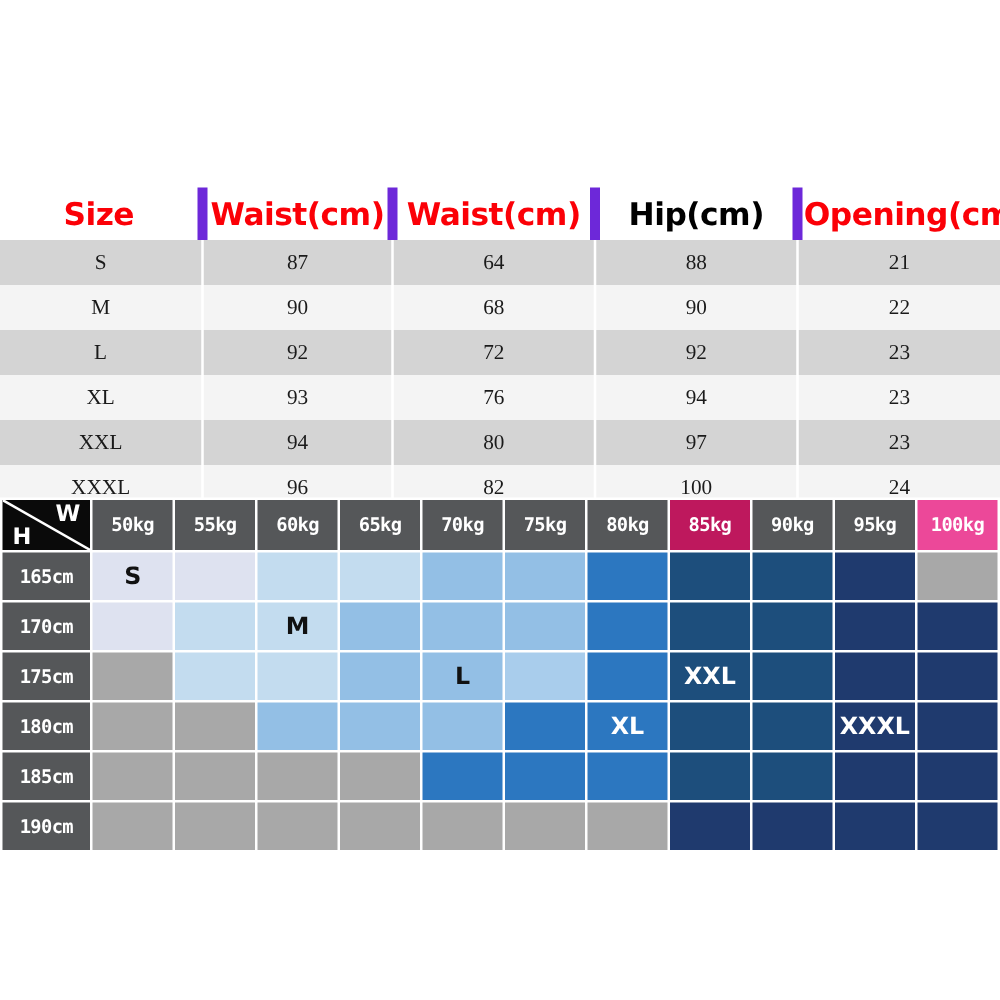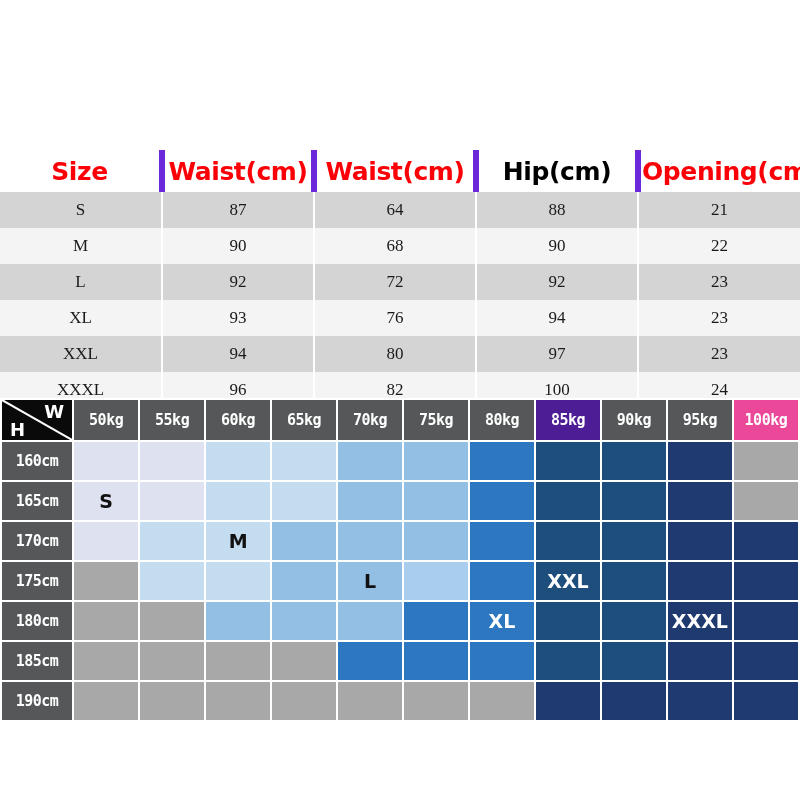--- a/index.html
+++ b/index.html
@@ -42,21 +42,21 @@
   table.meas col.c-open    { width: 162px; }
 
   table.meas th {
     height: 40px;
     background: #ffffff;
     color: #fb0007;
     font-size: 25px;
     font-weight: bold;
     text-align: center;
     vertical-align: middle;
-    border-right: 6px solid #6d28d9;
+    border-right: 8px solid #6d28d9;
     letter-spacing: -0.4px;
     font-family: "DejaVu Sans", sans-serif;
   }
   table.meas th:last-child { border-right: none; }
 
   table.meas td {
     height: 34px;
     text-align: center;
     vertical-align: middle;
     font-size: 17px;
@@ -253,42 +253,28 @@
             <span class="lbl-w">W</span>
             <span class="lbl-h">H</span>
           </th>
         <th class="whead" style="background: rgb(85, 87, 89);">50kg</th>
             <th class="whead" style="background: rgb(85, 87, 89);">55kg</th>
             <th class="whead" style="background: rgb(85, 87, 89);">60kg</th>
             <th class="whead" style="background: rgb(85, 87, 89);">65kg</th>
             <th class="whead" style="background: rgb(85, 87, 89);">70kg</th>
             <th class="whead" style="background: rgb(85, 87, 89);">75kg</th>
             <th class="whead" style="background: rgb(85, 87, 89);">80kg</th>
-            <th class="whead" style="background: #4c1d95;">85kg</th>
+            <th class="whead" style="background: #be185d;">85kg</th>
             <th class="whead" style="background: rgb(85, 87, 89);">90kg</th>
             <th class="whead" style="background: rgb(85, 87, 89);">95kg</th>
             <th class="whead" style="background: #ec4899;">100kg</th>
           </tr>
       </thead>
       <tbody id="matrix-body">
           <tr>
-            <th class="hhead" style="background: rgb(85, 87, 89);">160cm</th>
-            <td class="cell lbl-light" style="background: rgb(222, 226, 240);"></td>
-            <td class="cell lbl-light" style="background: rgb(222, 226, 240);"></td>
-            <td class="cell lbl-light" style="background: rgb(195, 220, 239);"></td>
-            <td class="cell lbl-light" style="background: rgb(195, 220, 239);"></td>
-            <td class="cell lbl-light" style="background: rgb(147, 191, 229);"></td>
-            <td class="cell lbl-light" style="background: rgb(147, 191, 229);"></td>
-            <td class="cell lbl-dark" style="background: rgb(44, 119, 192);"></td>
-            <td class="cell lbl-dark" style="background: rgb(29, 78, 124);"></td>
-            <td class="cell lbl-dark" style="background: rgb(29, 78, 124);"></td>
-            <td class="cell lbl-dark" style="background: rgb(31, 58, 110);"></td>
-            <td class="cell lbl-light" style="background: rgb(168, 168, 168);"></td>
-          </tr>
-          <tr>
             <th class="hhead" style="background: rgb(85, 87, 89);">165cm</th>
             <td class="cell lbl-light" style="background: rgb(222, 226, 240);">S</td>
             <td class="cell lbl-light" style="background: rgb(222, 226, 240);"></td>
             <td class="cell lbl-light" style="background: rgb(195, 220, 239);"></td>
             <td class="cell lbl-light" style="background: rgb(195, 220, 239);"></td>
             <td class="cell lbl-light" style="background: rgb(147, 191, 229);"></td>
             <td class="cell lbl-light" style="background: rgb(147, 191, 229);"></td>
             <td class="cell lbl-dark" style="background: rgb(44, 119, 192);"></td>
             <td class="cell lbl-dark" style="background: rgb(29, 78, 124);"></td>
             <td class="cell lbl-dark" style="background: rgb(29, 78, 124);"></td>

